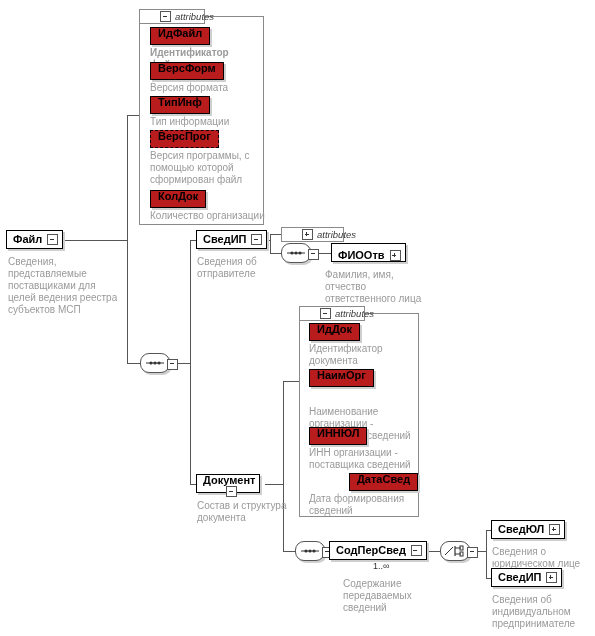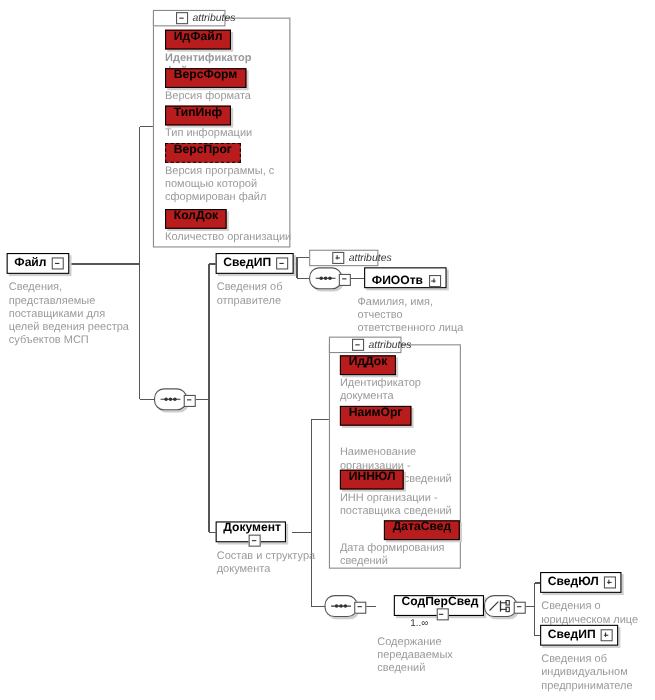--- a/index.html
+++ b/index.html
@@ -375,21 +375,21 @@
     <div class="body"></div>
     <svg class="glyph" viewBox="0 0 30 20">
       <line x1="6" y1="10" x2="24" y2="10" stroke="#333" stroke-width="1"></line>
       <circle cx="11" cy="10" r="1.6" fill="#333"></circle>
       <circle cx="15" cy="10" r="1.6" fill="#333"></circle>
       <circle cx="19" cy="10" r="1.6" fill="#333"></circle>
     </svg>
     <div class="sqr"></div>
   </div>
 
-  <div class="node" style="left:358px; top:541px;flex-direction:column;">
+  <div class="node" style="left:329px; top:541px;">
     <span class="nlabel">СодПерСвед</span>
     <span class="expander"></span>
   </div>
   <div class="cardinality" style="left:373px; top:561px;">1..∞</div>
   <div class="desc" style="left:343px; top:578px; width:96px;">Содержание
 передаваемых
 сведений</div>
 
   <div class="comp" style="left:440px; top:541px;">
     <div class="body"></div>

